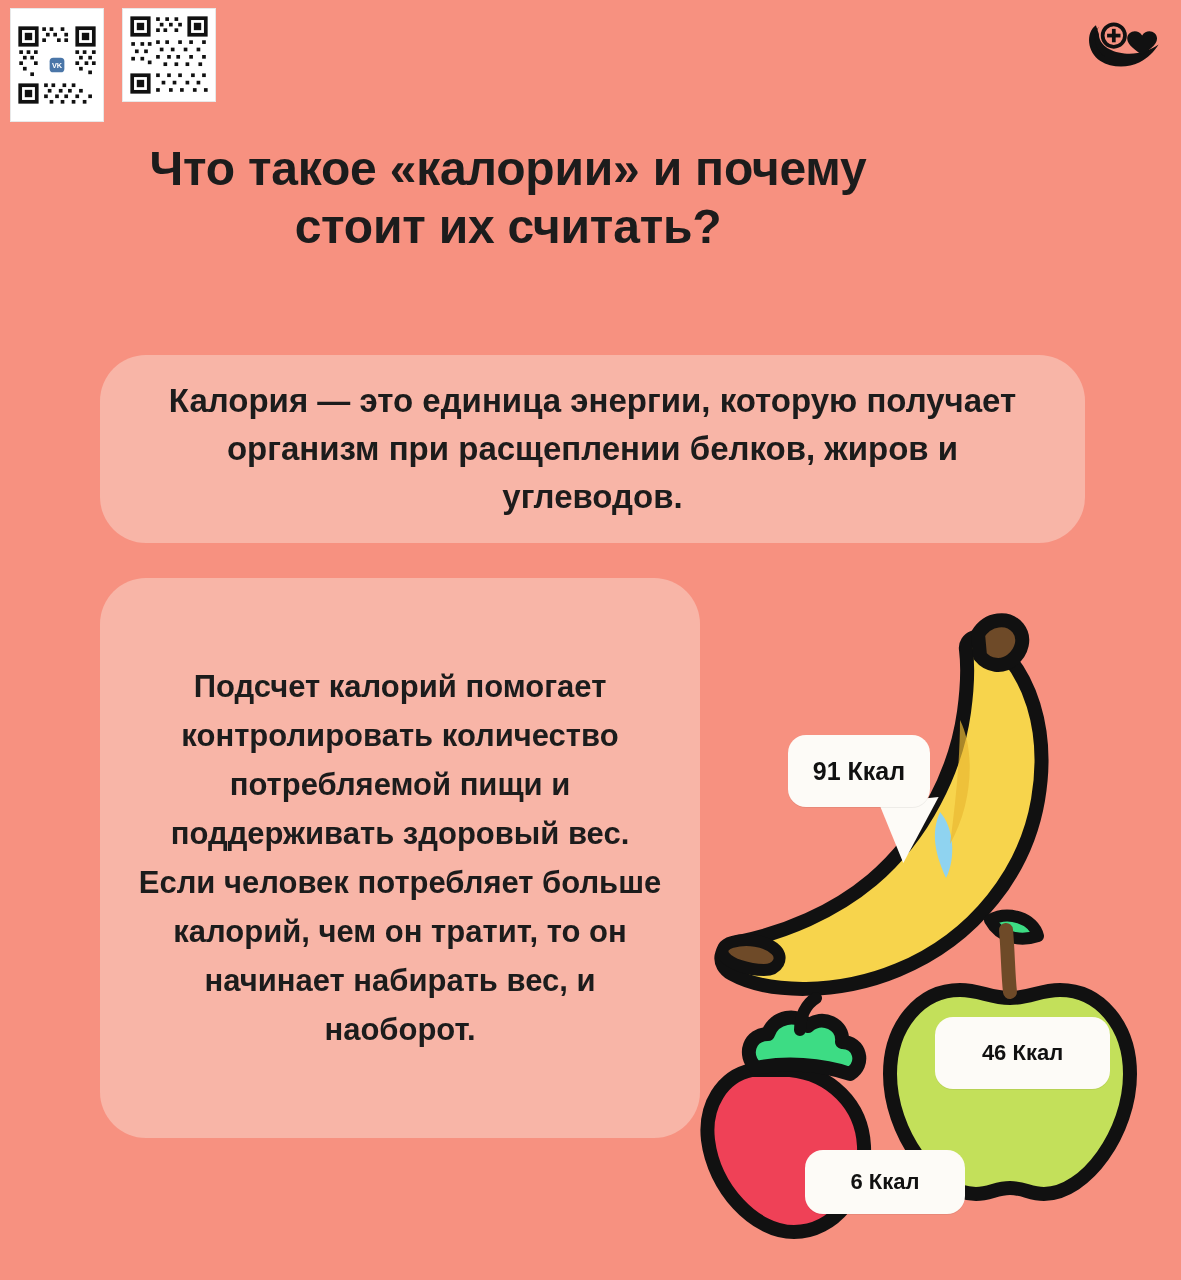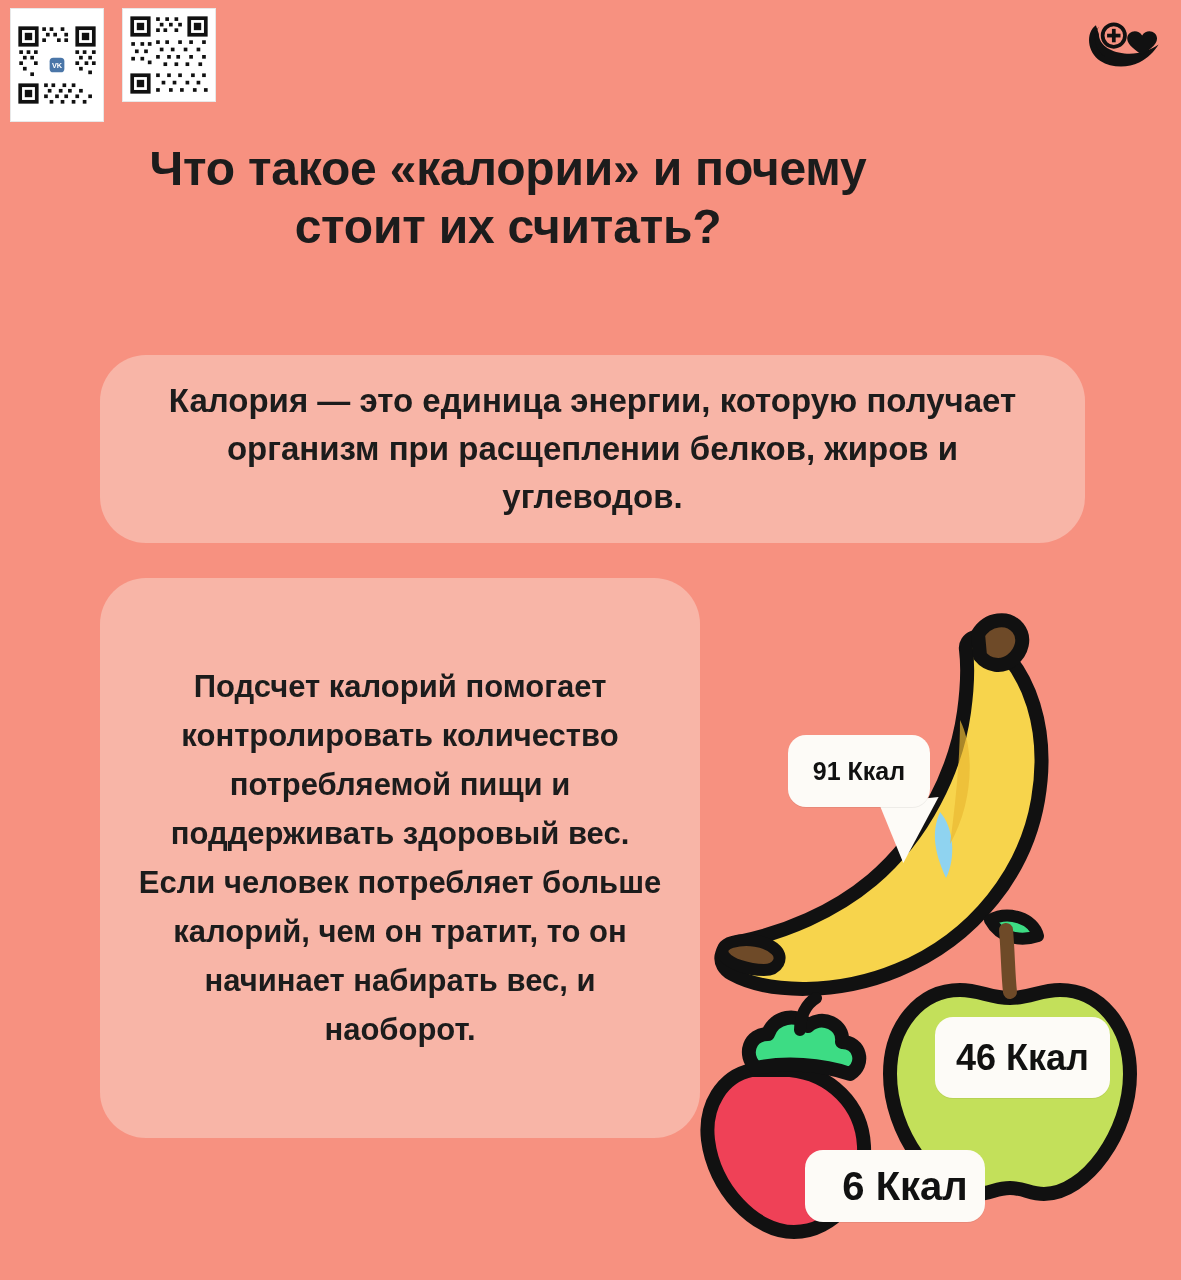--- a/index.html
+++ b/index.html
@@ -162,22 +162,22 @@
     background: #fdfbf7;
     border-radius: 18px;
     color: #111111;
     font-weight: bold;
     display: flex;
     align-items: center;
     justify-content: center;
     box-shadow: 0 1px 0 rgba(0,0,0,.06);
   }
   .bubble-91 { left: 740px; top: 735px; width: 142px; height: 72px; font-size: 25px; margin-left: 48px; }
-  .bubble-46 { left: 935px; top: 1017px; width: 175px; height: 81px; font-size: 36px; }
-  .bubble-6  { left: 805px; top: 1150px; width: 160px; height: 72px; font-size: 40px; padding-left: 20px; }
+  .bubble-46 { left: 935px; top: 1017px; width: 175px; height: 72px; font-size: 22px; }
+  .bubble-6  { left: 805px; top: 1150px; width: 160px; height: 64px; font-size: 22px; }
 
   .bubble-tail {
     position: absolute;
     width: 0; height: 0;
   }
   .tail-91 {
     left: 882px; top: 800px;
     border-left: 18px solid transparent;
     border-right: 42px solid transparent;
     border-top: 62px solid #fdfbf7;

